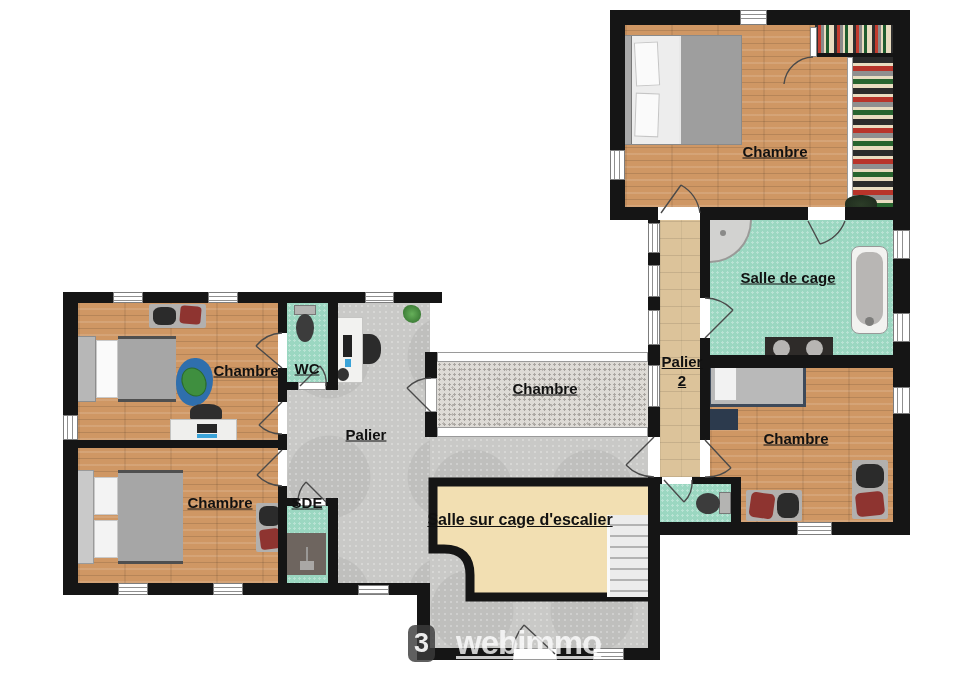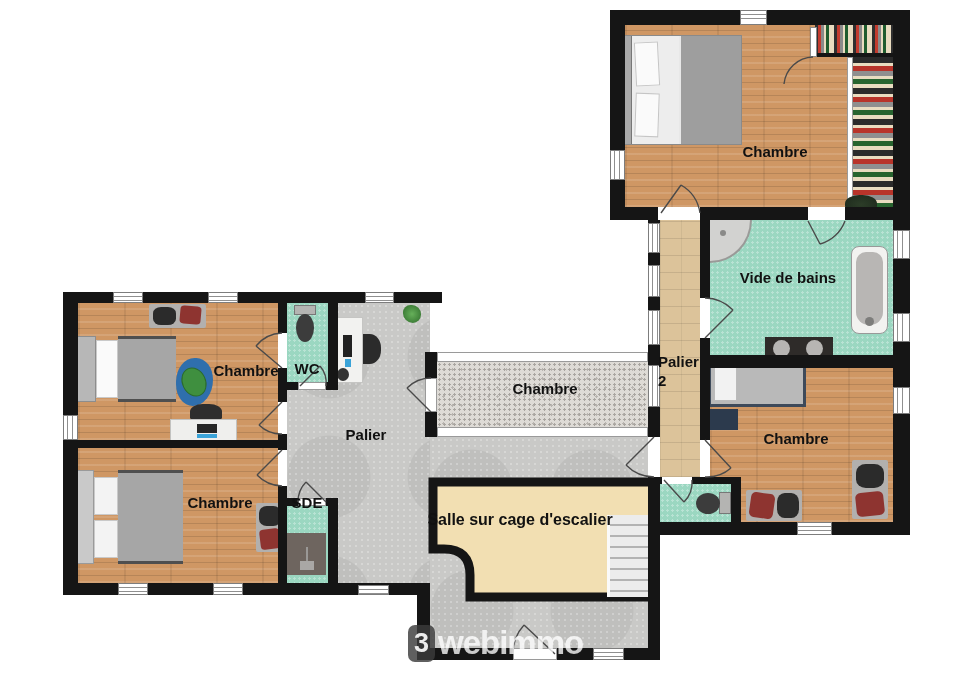--- a/index.html
+++ b/index.html
@@ -26,21 +26,21 @@
     background-size:6px 6px,120px 120px;}
   .balc{background-color:var(--balcony-gray);
     background-image:radial-gradient(#a9a5a0 1px,transparent 1.25px),radial-gradient(#b8b4af 1px,transparent 1.25px);
     background-size:5px 5px,9px 9px;background-position:0 0,2px 3px;}
   .frame{background:#fff;border:1px solid #9a9a9a;}
   .win{background:#fff;border:1px solid #7d7d7d;}
   .win-h{background:linear-gradient(to bottom,#fff 0 3px,#8f8f8f 3px 4px,#fff 4px 7px,#8f8f8f 7px 8px,#fff 8px);}
   .win-v{background:linear-gradient(to right,#fff 0 3px,#8f8f8f 3px 4px,#fff 4px 8px,#8f8f8f 8px 9px,#fff 9px);}
   .gap{background:#fff;}
   .room-label{color:var(--label);font-weight:bold;font-size:15px;white-space:nowrap;
-    transform:translate(-50%,-50%);text-align:left;}
+    transform:translate(-50%,-50%);text-align:center;text-decoration:underline;}
   .rug{background:#b2b0ae;border-radius:2px;}
   .pouf-dark{background:#2b2b2b;border-radius:35%;}
   .pouf-red{background:var(--red-accent);border-radius:20%;}
   .stairs{background:repeating-linear-gradient(to bottom,var(--stair-tread) 0 9px,#b3b3b3 9px 11px);
     border-left:3px solid #fafafa;}
   .wm{color:rgba(255,255,255,.78);font-weight:bold;font-size:33px;letter-spacing:-1px;}
   svg{display:block;}
 </style>
 </head>
 <body>
@@ -221,29 +221,29 @@
     <path d="M705,298 A40,40 0 0 1 733,310 M705,338 L733,310"></path>
     <path d="M845,221 A37,37 0 0 1 820,244 M808,221 L820,244"></path>
     <path d="M700,213 A39,39 0 0 0 681,185 M661,213 L681,185"></path>
     <path d="M705,477 A37,37 0 0 0 731,468 M705,440 L731,468"></path>
     <path d="M692,480 A28,28 0 0 1 684,502 M664,480 L684,502"></path>
     <path d="M513,654 A42,42 0 0 1 524,625 M555,654 L524,625"></path>
     <path d="M813,57 A30,30 0 0 0 784,84"></path>
   </svg>
 
   <div class="a room-label" style="left:775px;top:151px;">Chambre</div>
-  <div class="a room-label" style="left:788px;top:277px;">Vide de bains</div>
+  <div class="a room-label" style="left:788px;top:277px;">Salle de cage</div>
   <div class="a room-label" style="left:682px;top:371px;width:48px;white-space:normal;line-height:19px;">Palier 2</div>
   <div class="a room-label" style="left:796px;top:438px;">Chambre</div>
   <div class="a room-label" style="left:246px;top:370px;">Chambre</div>
   <div class="a room-label" style="left:307px;top:368px;">WC</div>
   <div class="a room-label" style="left:366px;top:434px;">Palier</div>
   <div class="a room-label" style="left:545px;top:388px;">Chambre</div>
   <div class="a room-label" style="left:220px;top:502px;">Chambre</div>
   <div class="a room-label" style="left:307px;top:502px;">SDE</div>
   <div class="a room-label" style="left:520px;top:520px;font-size:16px;">Salle sur cage d'escalier</div>
 
   <div class="a" style="left:408px;top:624px;display:flex;align-items:center;">
     <div style="width:27px;height:37px;background:rgba(60,60,60,.82);border-radius:7px;color:rgba(255,255,255,.9);font-weight:bold;font-size:27px;display:flex;align-items:center;justify-content:center;">3</div>
-    <div class="wm" style="margin-left:3px;">webimmo</div>
+    <div class="wm" style="margin-left:21px;text-decoration:underline;">webimmo</div>
   </div>
 
 </div>
 
 </body></html>

